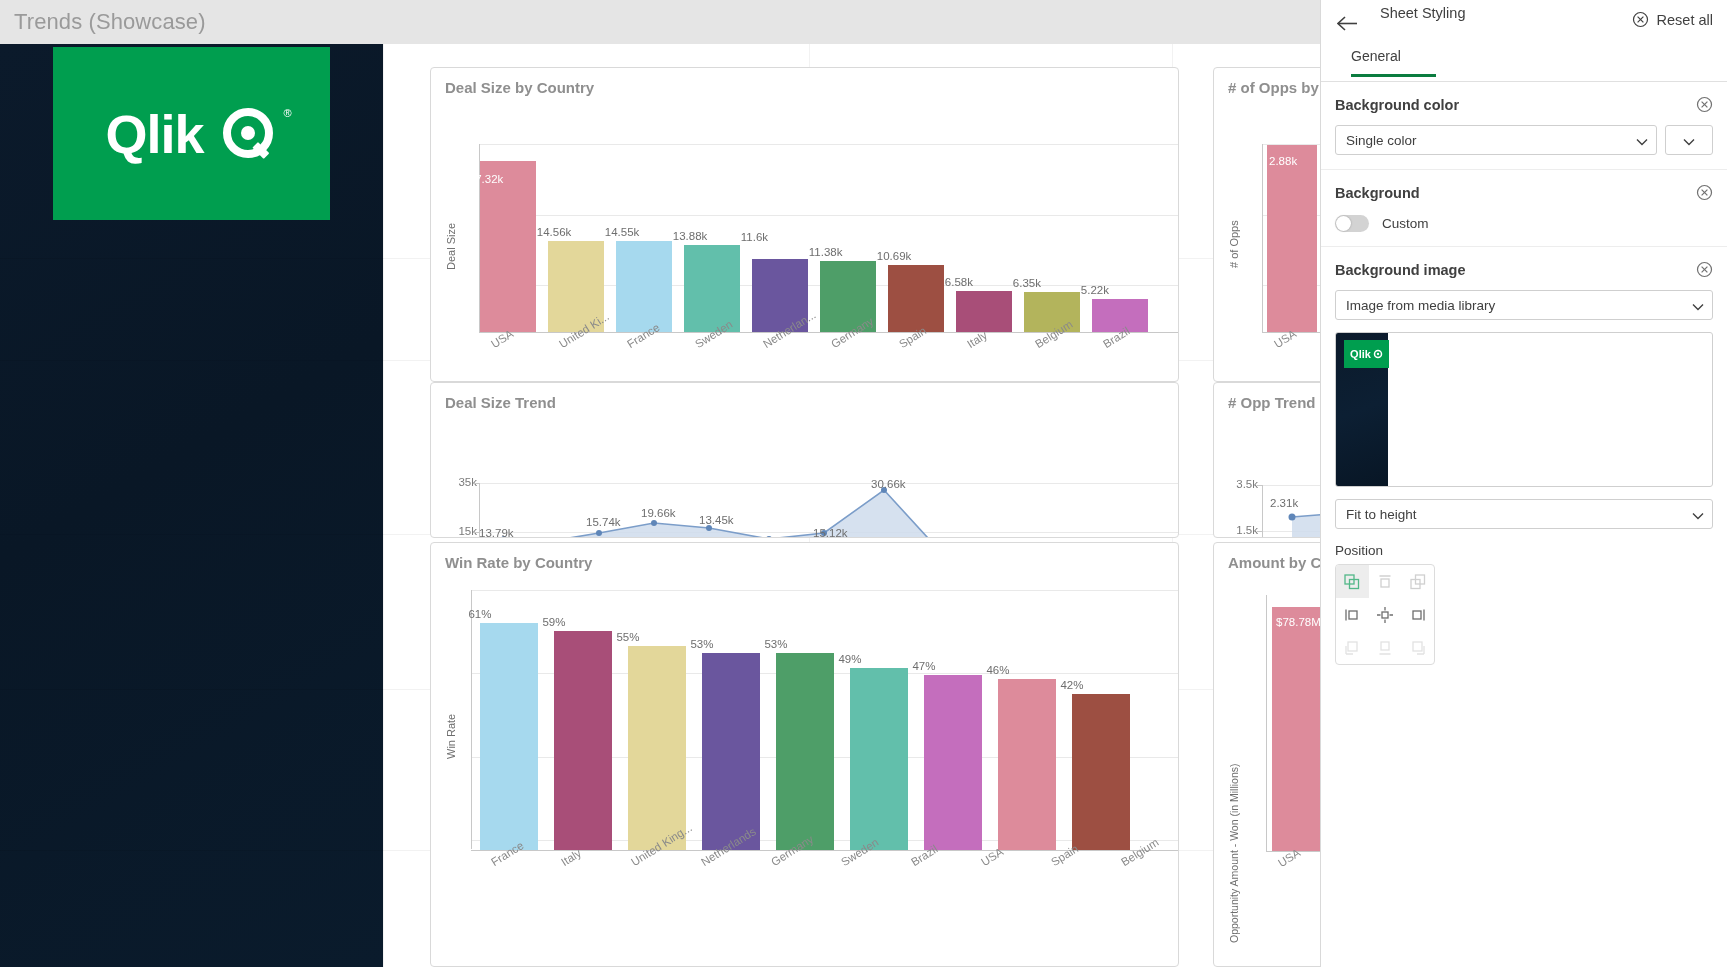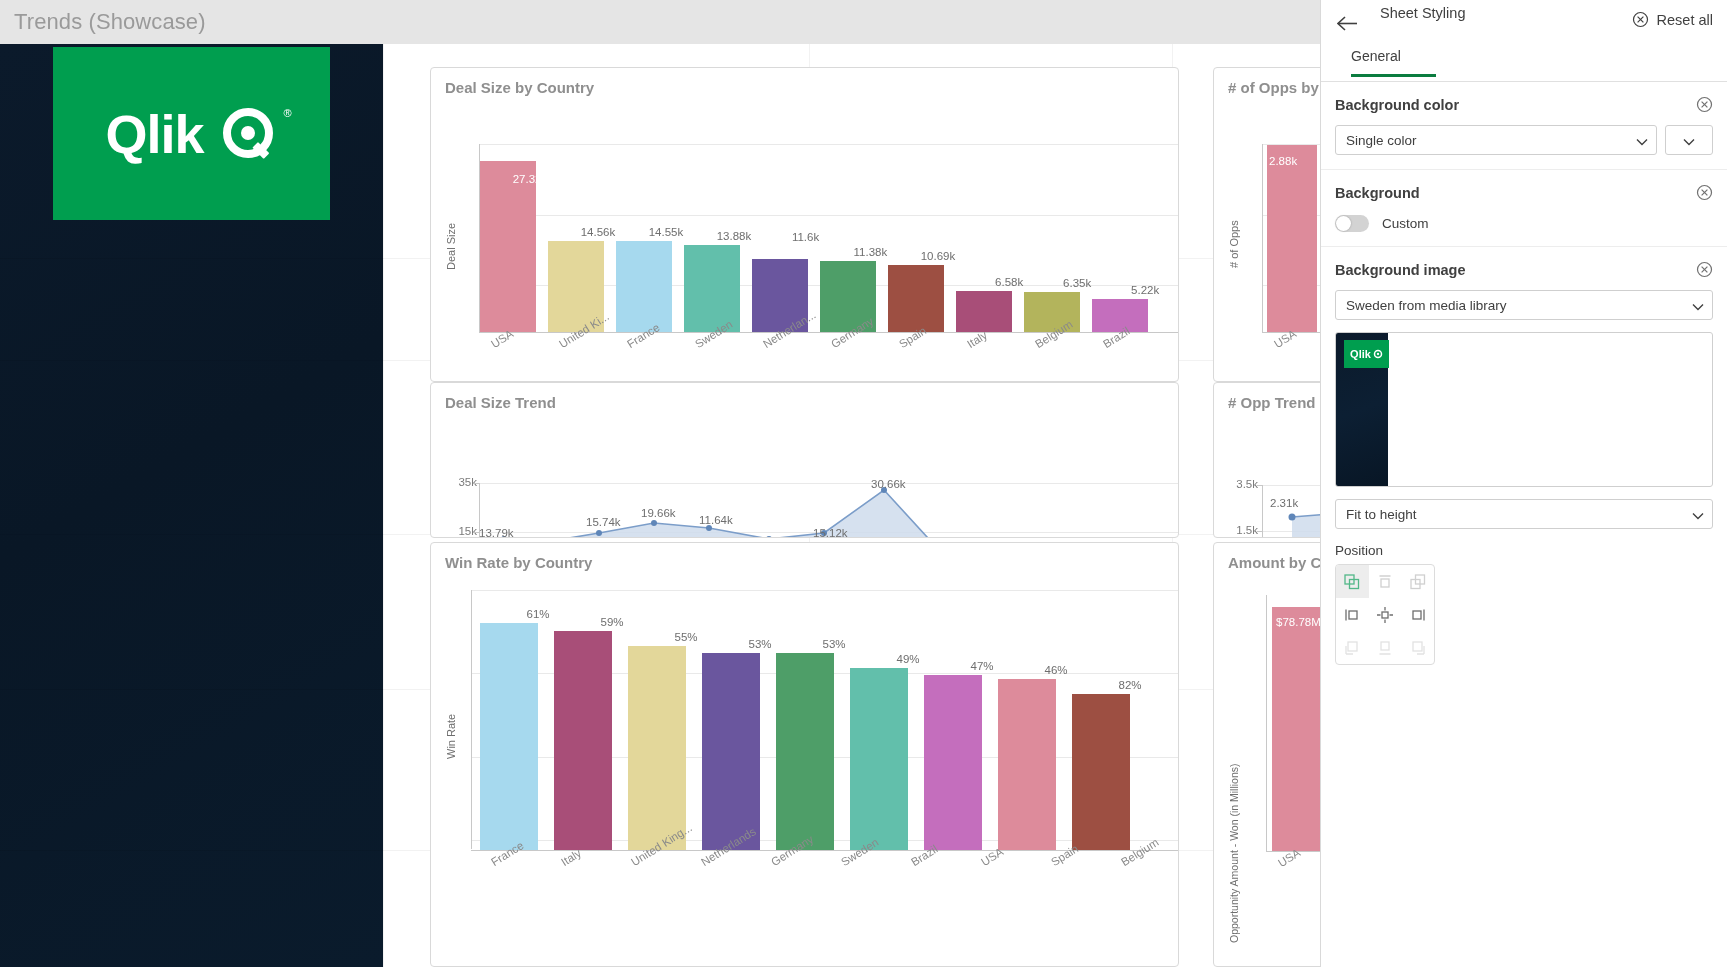--- a/index.html
+++ b/index.html
@@ -72,21 +72,21 @@
   }
   .axis-title.vertical {
     transform: rotate(-90deg);
     transform-origin: left top;
   }
   .bars { position: absolute; display: flex; align-items: flex-end; }
   .bar-wrap { position: relative; height: 100%; display: flex; flex-direction: column; justify-content: flex-end; align-items: center; }
   .bar { width: 100%; }
   .bar-label {
     position: absolute; width: 140%; left: -20%;
-    text-align: right; font-size: 11.5px; color: #6e6e6e; white-space: nowrap;
+    text-align: left; font-size: 11.5px; color: #6e6e6e; white-space: nowrap;
   }
   .bar-label.inside { color: #ffffff; }
   .cat-label {
     position: absolute; font-size: 11.5px; color: #8a8a8a;
     transform: rotate(-32deg); transform-origin: left top; white-space: nowrap;
   }
   .ytick { position: absolute; font-size: 11.5px; color: #7a7a7a; text-align: right; white-space: nowrap; }
   .axis-line { position: absolute; background: #c8c8c8; }
   .grid-h { position: absolute; height: 1px; background: #e9e9e9; }
   .tickmark { position: absolute; width: 5px; height: 1px; background: #c8c8c8; }
@@ -334,21 +334,21 @@
           <circle cx="525" cy="97" r="3"></circle>
           <circle cx="585" cy="97" r="3"></circle>
           <circle cx="645" cy="97" r="3"></circle>
         </g>
       </svg>
 
       <div id="trend-labels">
           <div style="position: absolute; left: 48px; top: 144px; font-size: 11.5px; color: rgb(110, 110, 110); white-space: nowrap;">13.79k</div>
           <div style="position: absolute; left: 155px; top: 133px; font-size: 11.5px; color: rgb(110, 110, 110); white-space: nowrap;">15.74k</div>
           <div style="position: absolute; left: 210px; top: 124px; font-size: 11.5px; color: rgb(110, 110, 110); white-space: nowrap;">19.66k</div>
-          <div style="position: absolute; left: 268px; top: 131px; font-size: 11.5px; color: rgb(110, 110, 110); white-space: nowrap;">11.64k</div>
+          <div style="position: absolute; left: 268px; top: 131px; font-size: 11.5px; color: rgb(110, 110, 110); white-space: nowrap;">13.45k</div>
           <div style="position: absolute; left: 382px; top: 144px; font-size: 11.5px; color: rgb(110, 110, 110); white-space: nowrap;">15.12k</div>
           <div style="position: absolute; left: 440px; top: 95px; font-size: 11.5px; color: rgb(110, 110, 110); white-space: nowrap;">30.66k</div>
         </div>
     </div>
 
     <div class="card" style="left:1213px; top:338px; width:230px; height:156px;">
       <div class="card-title"># Opp Trend</div>
       <div class="ytick" style="left:4px; top:95px; width:40px;">3.5k</div>
       <div class="ytick" style="left:4px; top:141px; width:40px;">1.5k</div>
 
@@ -405,21 +405,21 @@
           </div>
           <div class="bar-wrap" style="width: 58px;">
             <div class="bar-label" style="bottom: 178px;">47%</div>
             <div class="bar" style="height: 175px; background: rgb(196, 110, 189);"></div>
           </div>
           <div class="bar-wrap" style="width: 58px;">
             <div class="bar-label" style="bottom: 174px;">46%</div>
             <div class="bar" style="height: 171px; background: rgb(221, 139, 155);"></div>
           </div>
           <div class="bar-wrap" style="width: 58px;">
-            <div class="bar-label" style="bottom: 159px;">82%</div>
+            <div class="bar-label" style="bottom: 159px;">42%</div>
             <div class="bar" style="height: 156px; background: rgb(157, 79, 66);"></div>
           </div>
         </div>
       <div id="cats-win-rate">
           <div class="cat-label" style="left: 58px; top: 315px;">France</div>
           <div class="cat-label" style="left: 128px; top: 315px;">Italy</div>
           <div class="cat-label" style="left: 198px; top: 315px;">United King...</div>
           <div class="cat-label" style="left: 268px; top: 315px;">Netherlands</div>
           <div class="cat-label" style="left: 338px; top: 315px;">Germany</div>
           <div class="cat-label" style="left: 408px; top: 315px;">Sweden</div>
@@ -531,21 +531,21 @@
         <span class="reset-icon">
           <svg width="17" height="17" viewBox="0 0 17 17">
             <circle cx="8.5" cy="8.5" r="7" fill="none" stroke="#404040" stroke-width="1.2"></circle>
             <line x1="5.6" y1="5.6" x2="11.4" y2="11.4" stroke="#404040" stroke-width="1.2"></line>
             <line x1="11.4" y1="5.6" x2="5.6" y2="11.4" stroke="#404040" stroke-width="1.2"></line>
           </svg>
         </span>
       </div>
 
       <div class="select" style="margin-top:12px">
-        <span>Sweden from media library</span>
+        <span>Image from media library</span>
         <span class="chev">
           <svg width="12" height="8" viewBox="0 0 12 8">
               <polyline points="1,1.5 6,6.5 11,1.5" fill="none" stroke="#404040" stroke-width="1.4"></polyline>
             </svg>
         </span>
       </div>
 
       <div class="img-preview">
         <div class="dark">
           <div class="mini-logo">

